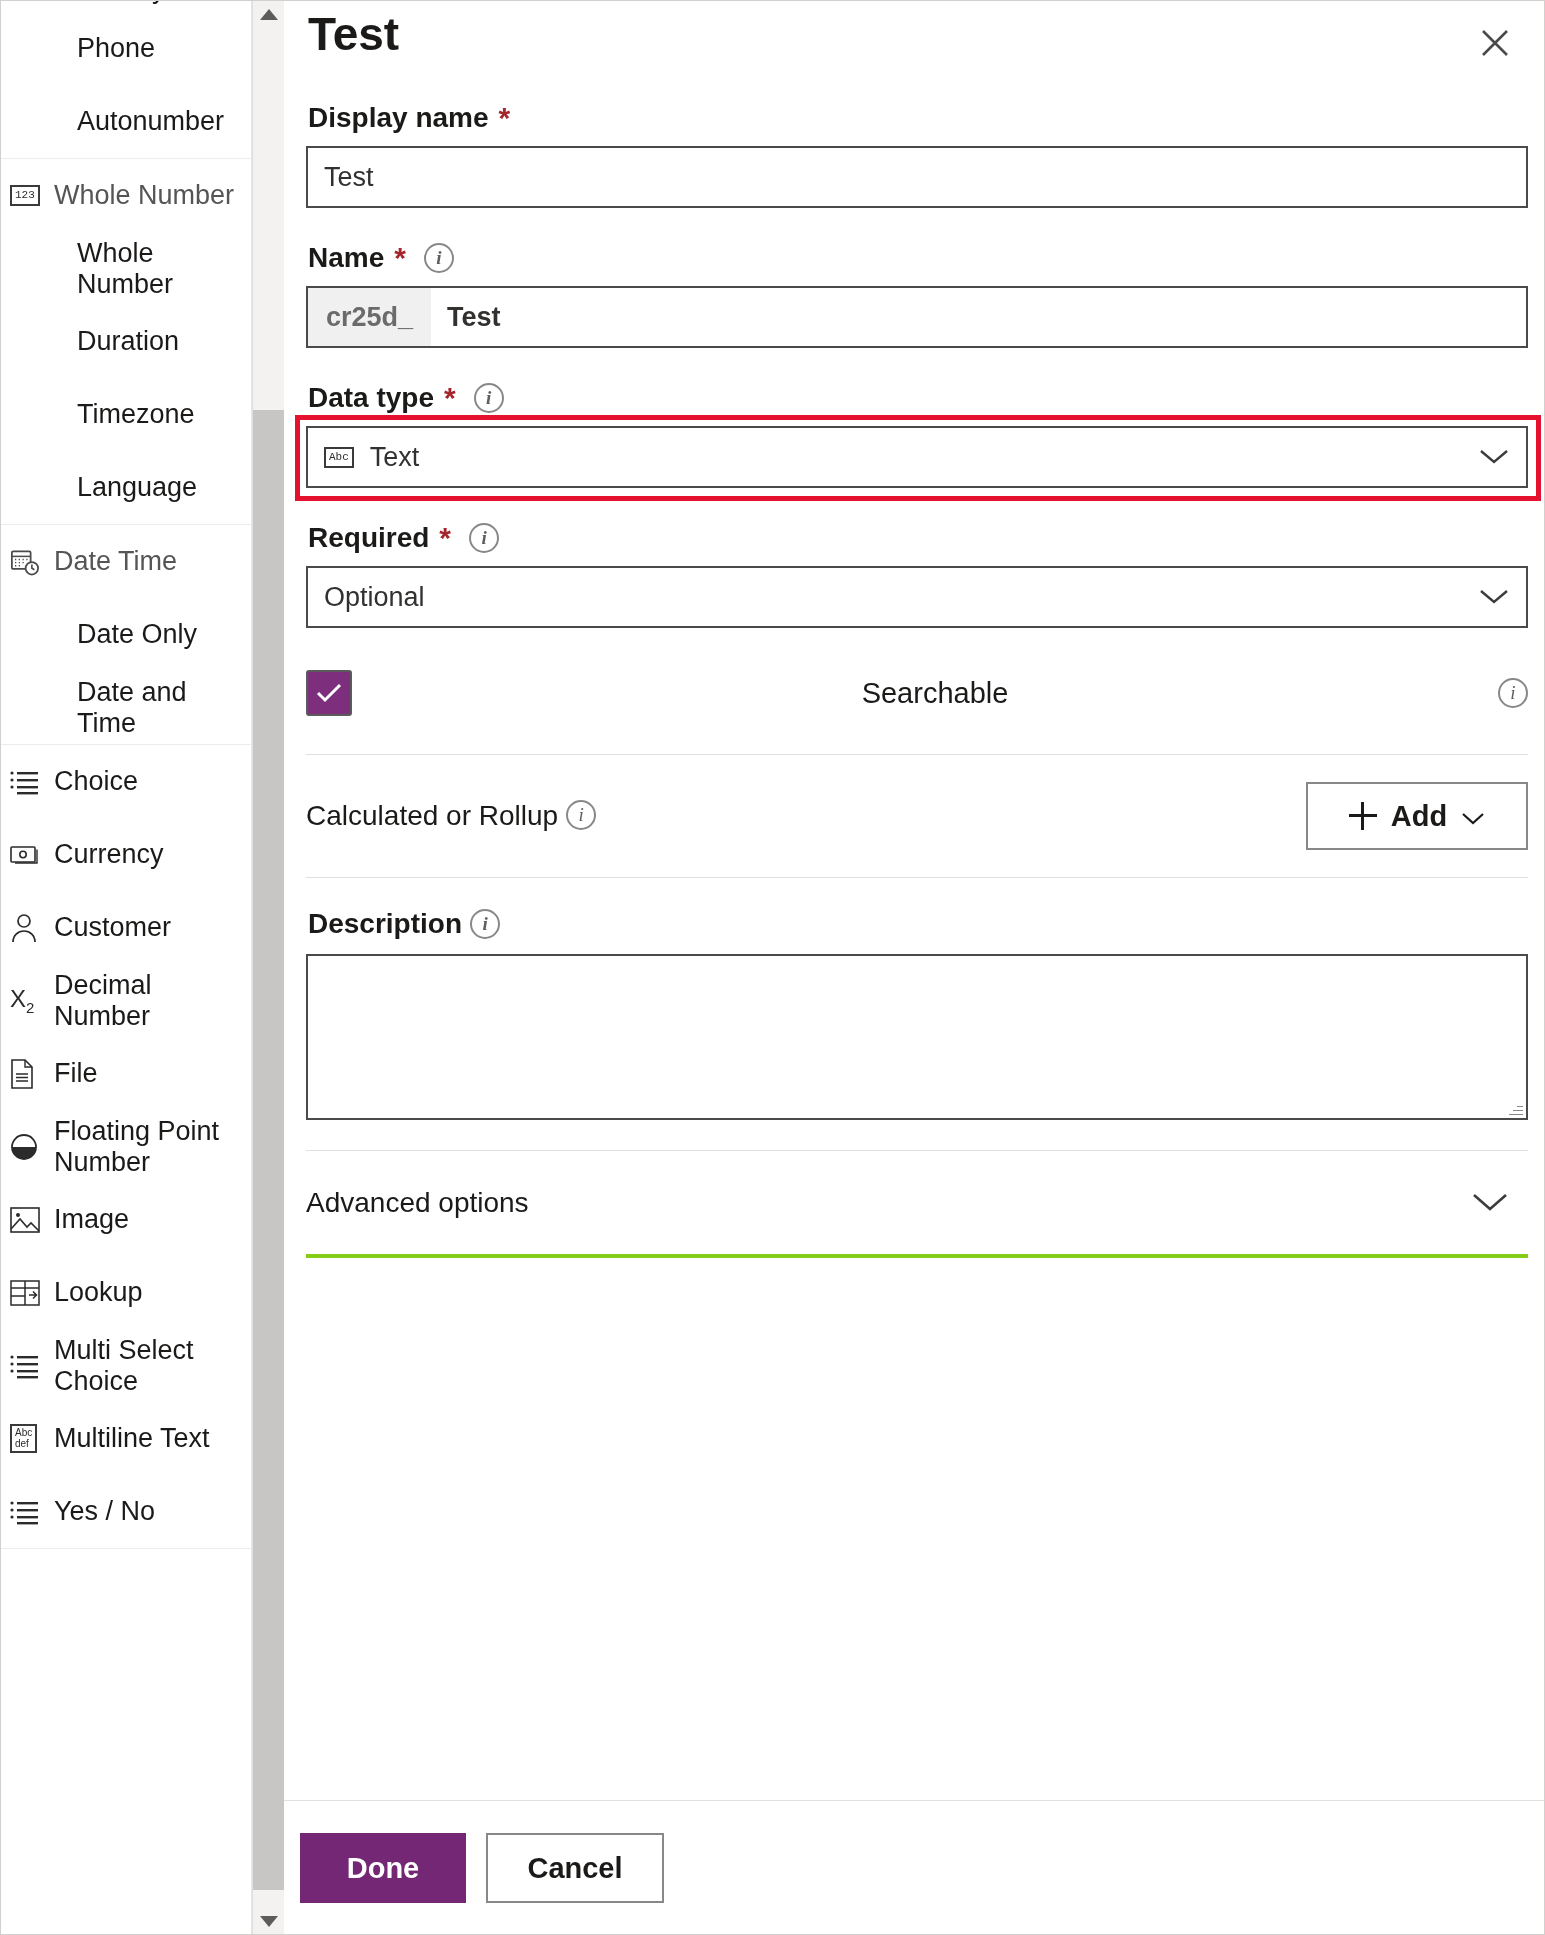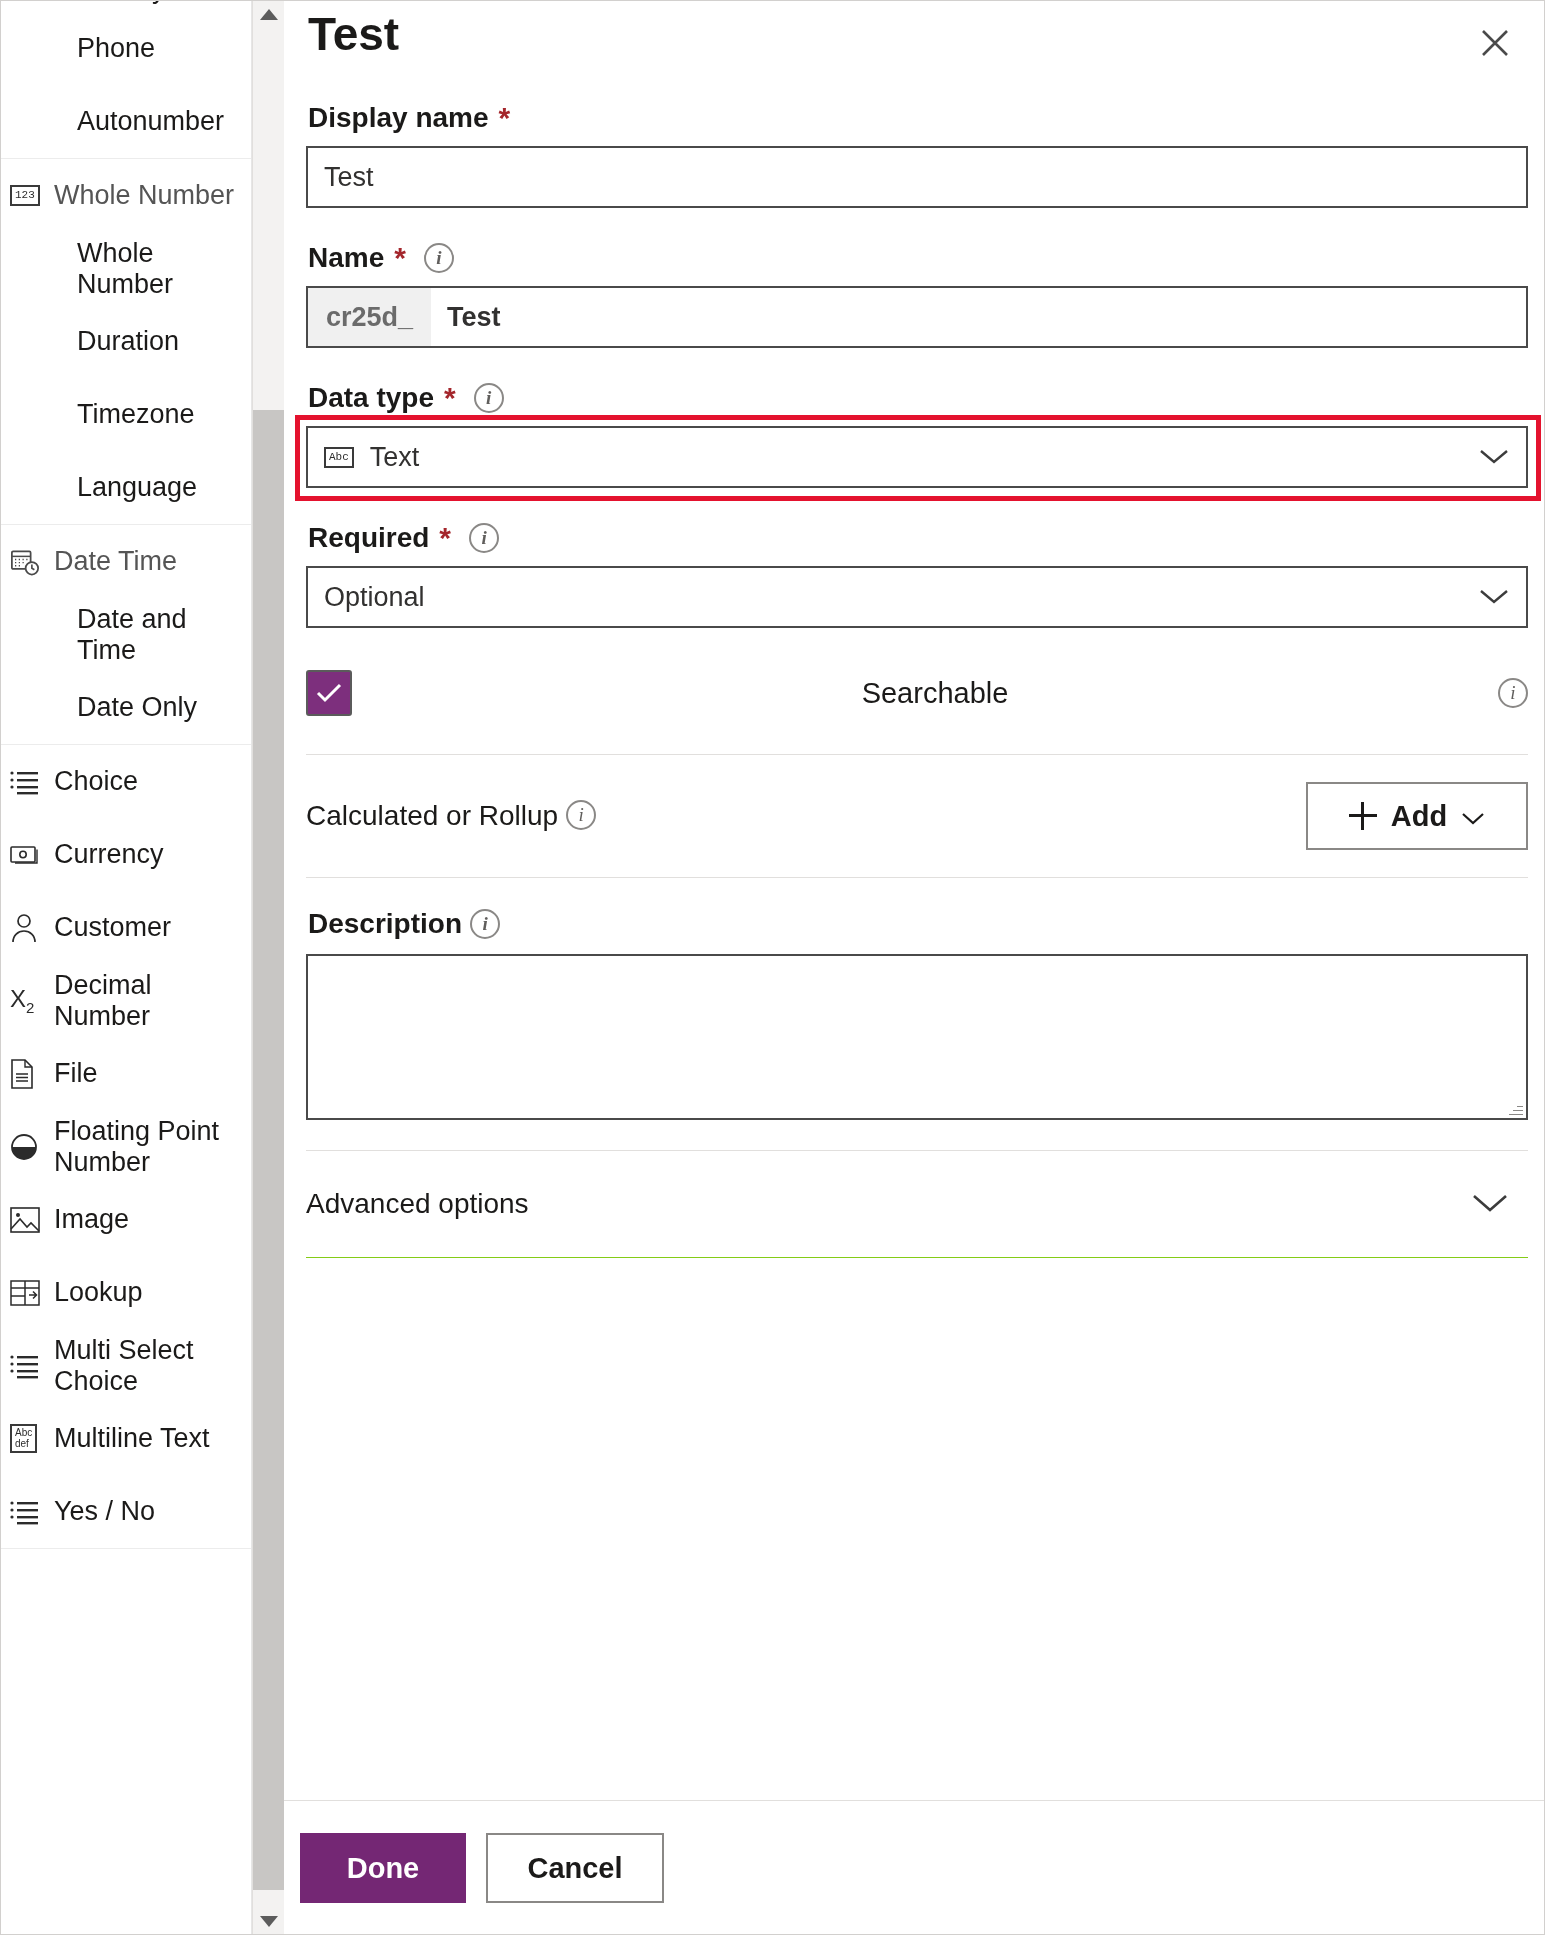--- a/index.html
+++ b/index.html
@@ -247,21 +247,21 @@
     position: absolute; right: 3px; bottom: 3px; width: 14px; height: 14px;
   }
   .resize-grip i {
     position: absolute; right: 0; background: #8a8886; height: 1px;
   }
 
   .adv-row {
     display: flex; align-items: center; justify-content: space-between;
     width: 1222px; height: 108px;
     border-top: 1px solid #e1dfdd;
-    border-bottom: 1px solid #84cc16;
+    border-bottom: 4px solid #84cc16;
     margin-top: 30px;
   }
   .adv-label { font-size: 28px; color: #1b1a19; }
 
   .footer {
     position: absolute; left: 0; bottom: 0; width: 100%;
     height: 135px; background: #ffffff; border-top: 1px solid #e1dfdd;
     display: flex; align-items: center; padding-left: 16px; gap: 20px;
   }
   .btn-primary {
@@ -328,24 +328,24 @@
             <rect x="1.5" y="3.5" width="15" height="14" rx="1"></rect>
             <path d="M1.5 7.5h15" stroke-width="1.2"></path>
             <path d="M4 10h1M7 10h1M10 10h1M13 10h1M4 12.5h1M7 12.5h1M10 12.5h1M4 15h1M7 15h1" stroke-width="1.1"></path>
             <circle cx="17.5" cy="17" r="5" fill="#fff"></circle>
             <path d="M17.5 14v3l2 1.2" stroke-width="1.3"></path>
           </svg>
         </span>
         <span>Date Time</span>
       </div>
       <div class="dt-item">
+        <span>Date Only</span>
+      </div>
+      <div class="dt-item">
         <span>Date and Time</span>
-      </div>
-      <div class="dt-item">
-        <span>Date Only</span>
       </div>
     </div>
 
     <div class="dt-group">
 
       <div class="dt-standalone">
         <span class="dt-ico">
           <svg width="30" height="26" viewBox="0 0 30 26">
             <circle cx="2" cy="4" r="1.6" fill="#2b2b2b"></circle>
               <rect x="7" y="3" width="21" height="2.4" fill="#2b2b2b"></rect>

